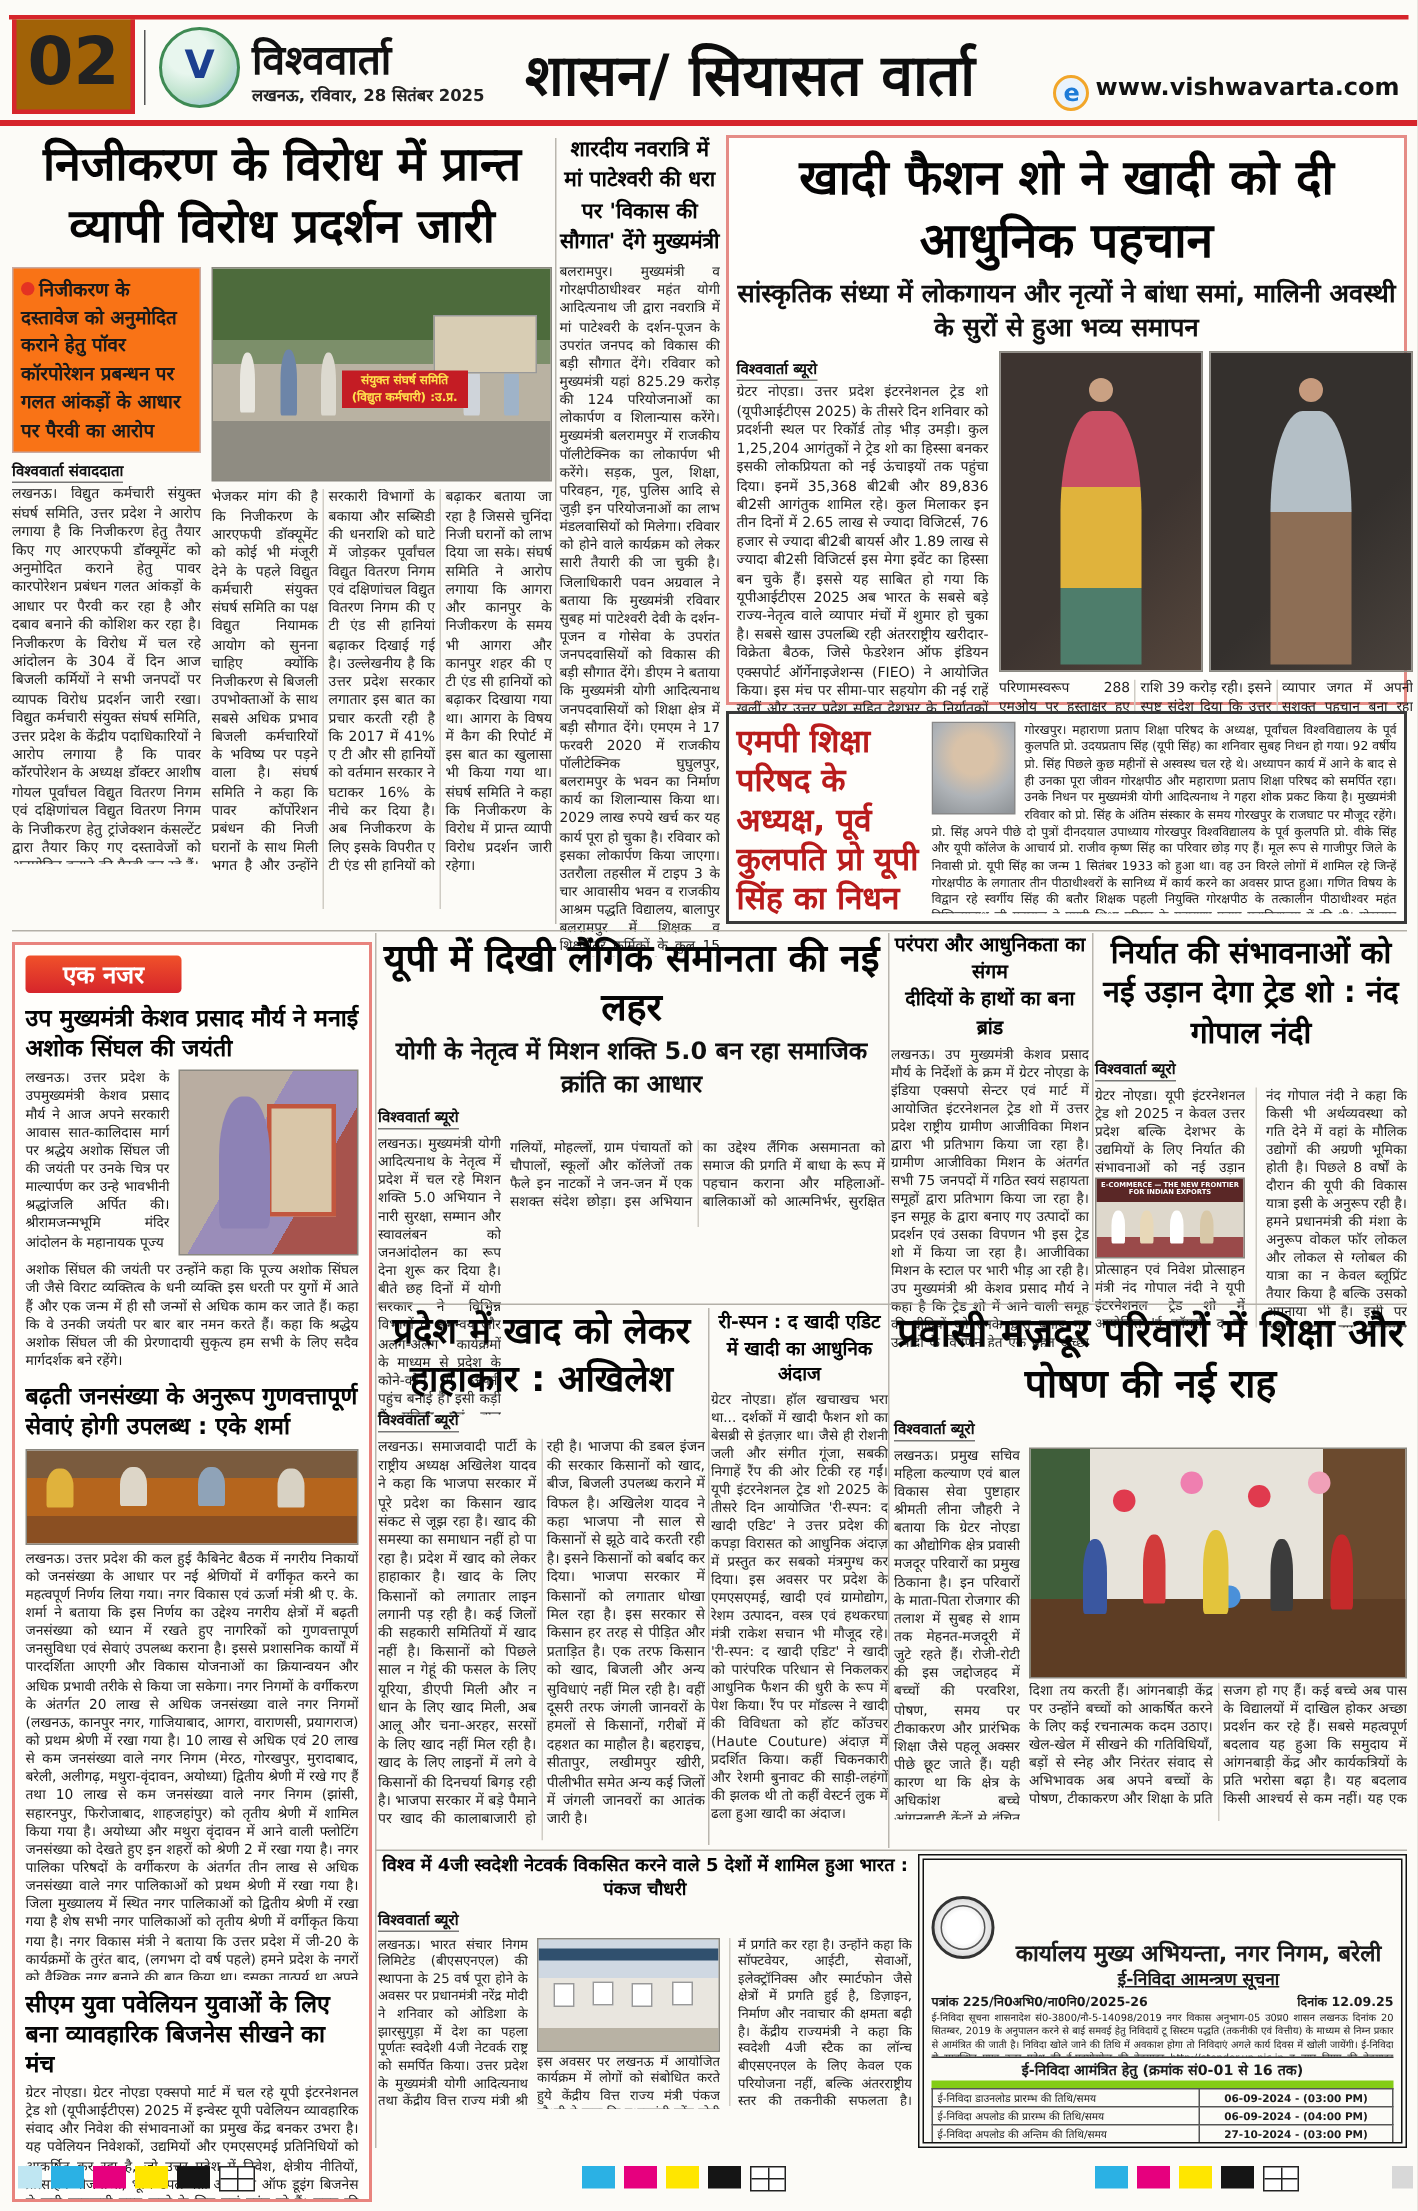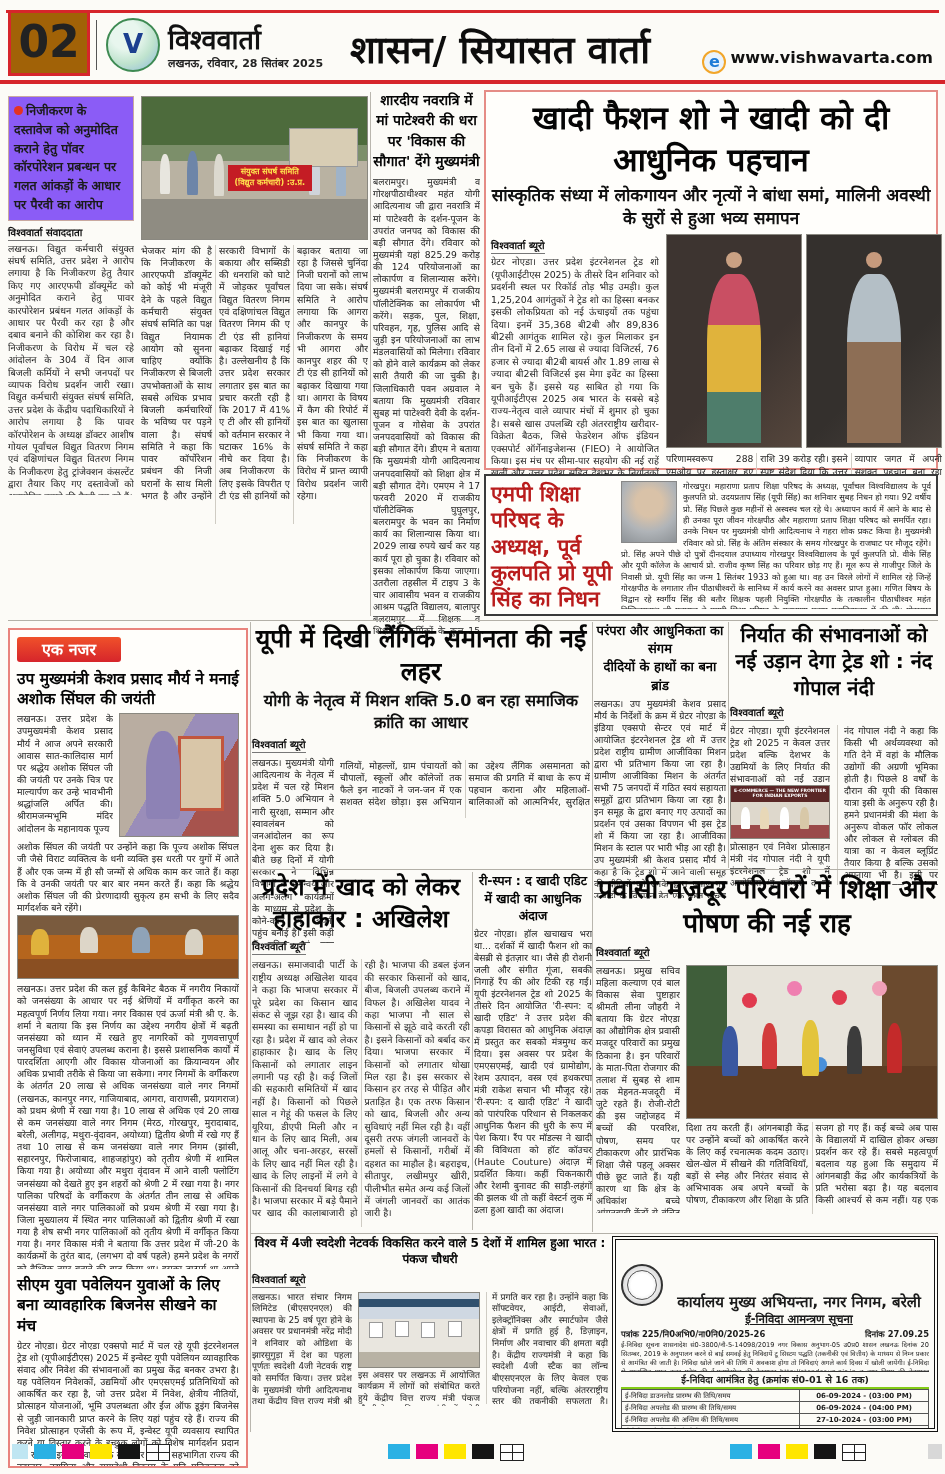--- a/index.html
+++ b/index.html
@@ -41,21 +41,21 @@
   .ph-strip{position:absolute;left:0;right:0;color:#fff;font-weight:bold;text-align:center;}
   .dot{display:inline-block;width:9px;height:9px;border-radius:50%;background:#e43322;margin-right:3px;}
   .bal{position:absolute;border-radius:50%;width:15px;height:15px;}
   .fig{position:absolute;border-radius:45% 45% 8% 8%;}
 
   
   .sec-niji{left:8px;top:90px;width:360px;height:528px;}
   .niji-h{font-size:31px;}
   .niji-main{display:flex;gap:7px;margin-top:6px;height:428px;}
   .niji-left{width:126px;flex:none;}
-  .hl-box{border:1px solid #c9a9a0;background:#8b5cf6;padding:5px;font-size:12.5px;font-weight:bold;line-height:1.5;}
+  .hl-box{border:1px solid #c9a9a0;background:#f97316;padding:5px;font-size:12.5px;font-weight:bold;line-height:1.5;}
   .niji-right{flex:1;display:flex;flex-direction:column;gap:5px;}
 
   .sec-shar{left:373px;top:90px;width:107px;height:530px;}
   .shar-h{font-size:14px;line-height:1.45;}
   .sec-shar .bt{font-size:9.2px;}
 
   .sec-khadi{left:484px;top:90px;width:454px;height:380px;border:2px solid #e58c86;background:#fffefb;padding:5px;box-sizing:border-box;}
   .khadi-h{font-size:32px;}
   .khadi-sub{font-size:17px;margin-top:2px;}
   .khadi-main{display:flex;gap:7px;margin-top:5px;}
@@ -111,21 +111,21 @@
   .tend-in{border:1px solid #111;height:100%;box-sizing:border-box;padding:3px 5px;overflow:hidden;}
   .tend-head{display:flex;gap:6px;align-items:center;}
   .tend-logo{width:38px;height:38px;border:2px solid #333;border-radius:50%;flex:none;
              background:radial-gradient(circle,#fff 0 40%,#ddd 70%);position:relative;}
   .tend-logo::after{content:"";position:absolute;inset:4px;border:1px solid #555;border-radius:50%;}
   .tend-title{flex:1;text-align:center;margin-top:48px;}
   .tend-t1{font-size:15px;font-weight:bold;}
   .tend-t2{font-size:11.5px;font-weight:bold;text-decoration:underline;}
   .tend-ref{display:flex;justify-content:space-between;font-size:8.4px;font-weight:bold;margin-top:2px;}
   .tend-intro{font-size:6.6px;line-height:1.35;text-align:justify;height:30px;overflow:hidden;margin-top:2px;}
-  .tend-th{font-size:9.5px;font-weight:bold;text-align:center;border-top:1px solid #333;border-bottom:2px solid #84cc16;padding:1px 0;}
+  .tend-th{font-size:9.5px;font-weight:bold;text-align:center;border-top:1px solid #333;border-bottom:5px solid #84cc16;padding:1px 0;}
   .tend-table{width:100%;border-collapse:collapse;font-size:7px;}
   .tend-table td{border:1px solid #555;padding:1px 3px;}
   .tend-table td:last-child{text-align:center;font-weight:bold;width:42%;}
   .tend-foot{font-size:6.6px;line-height:1.3;text-align:justify;height:15px;overflow:hidden;margin-top:2px;}
   .tend-sig{text-align:right;font-size:8.6px;font-weight:bold;line-height:1.25;margin-top:1px;}
 
   .regrow{position:absolute;top:1444px;left:0;width:945px;height:18px;}
   .reg-g{position:absolute;display:flex;gap:6px;}
   .sq{width:22px;height:15px;}
   .regmark{width:22px;height:15px;border:1px solid #222;background:
@@ -143,20 +143,21 @@
   <div class="logo-circ">V</div>
   <div class="paper-name">विश्ववार्ता</div>
   <div class="edition">लखनऊ,   रविवार, 28 सितंबर 2025</div>
   <div class="section-title">शासन/ सियासत वार्ता</div>
   <div class="site">
     <span class="e-icon">e</span><span>www.vishwavarta.com</span>
   </div>
   <div class="header-bar"></div>
 
   <div class="abs sec-niji">
+    <div class="hxl niji-h">निजीकरण के विरोध में प्रान्त व्यापी विरोध प्रदर्शन जारी</div>
     <div class="niji-main">
       <div class="niji-left">
         <div class="hl-box"><span class="dot"></span><span>निजीकरण के दस्तावेज को अनुमोदित कराने हेतु पॉवर कॉरपोरेशन प्रबन्धन पर गलत आंकड़ों के आधार पर पैरवी का आरोप</span></div>
         <div><span class="byline">विश्ववार्ता संवाददाता</span></div>
         <div class="bt" style="height:252px">लखनऊ। विद्युत कर्मचारी संयुक्त संघर्ष समिति, उत्तर प्रदेश ने आरोप लगाया है कि निजीकरण हेतु तैयार किए गए आरएफपी डॉक्यूमेंट को अनुमोदित कराने हेतु पावर कारपोरेशन प्रबंधन गलत आंकड़ों के आधार पर पैरवी कर रहा है और दबाव बनाने की कोशिश कर रहा है। निजीकरण के विरोध में चल रहे आंदोलन के 304 वें दिन आज बिजली कर्मियों ने सभी जनपदों पर व्यापक विरोध प्रदर्शन जारी रखा। विद्युत कर्मचारी संयुक्त संघर्ष समिति, उत्तर प्रदेश के केंद्रीय पदाधिकारियों ने आरोप लगाया है कि पावर कॉरपोरेशन के अध्यक्ष डॉक्टर आशीष गोयल पूर्वांचल विद्युत वितरण निगम एवं दक्षिणांचल विद्युत वितरण निगम के निजीकरण हेतु ट्रांजेक्शन कंसल्टेंट द्वारा तैयार किए गए दस्तावेजों को अनुमोदित कराने की पैरवी कर रहे हैं।</div>
       </div>
       <div class="niji-right">
         <div class="ph" style="height:142px;background:linear-gradient(#4d6b3c 0 34%,#7c8f6a 34% 45%,#b9b2a2 45% 72%,#8f8c82 72% 100%);">
           <div class="fig" style="left:8%;top:40%;width:10px;height:40px;background:#e8e6df;"></div>
           <div class="fig" style="left:20%;top:38%;width:11px;height:44px;background:#6d85a8;"></div>
@@ -214,20 +215,21 @@
     <div class="ekn-label">एक नजर</div>
     <div class="ekn-h">उप मुख्यमंत्री केशव प्रसाद मौर्य ने मनाई अशोक सिंघल की जयंती</div>
     <div class="ekn-flex">
       <div class="ekn-t" style="width:96px;height:122px">लखनऊ। उत्तर प्रदेश के उपमुख्यमंत्री केशव प्रसाद मौर्य ने आज अपने सरकारी आवास सात-कालिदास मार्ग पर श्रद्धेय अशोक सिंघल जी की जयंती पर उनके चित्र पर माल्यार्पण कर उन्हे भावभीनी श्रद्धांजलि अर्पित की। श्रीरामजन्मभूमि मंदिर आंदोलन के महानायक पूज्य</div>
       <div class="ph" style="width:118px;height:122px;background:linear-gradient(120deg,#b9ada1 0 40%,#9a8db9 40% 70%,#a7534d 70% 100%);">
         <div style="position:absolute;right:12%;top:18%;width:34%;height:56%;border:3px solid #c2563e;background:#d9c6a8;"></div>
         <div class="fig" style="left:22%;top:14%;width:34px;height:88px;background:#8d82b5;"></div>
       </div>
     </div>
     <div class="ekn-t" style="height:74px;margin-top:4px">अशोक सिंघल की जयंती पर उन्होंने कहा कि पूज्य अशोक सिंघल जी जैसे विराट व्यक्तित्व के धनी व्यक्ति इस धरती पर युगों में आते हैं और एक जन्म में ही सौ जन्मों से अधिक काम कर जाते हैं। कहा कि वे उनकी जयंती पर बार बार नमन करते हैं। कहा कि श्रद्धेय अशोक सिंघल जी की प्रेरणादायी सुकृत्य हम सभी के लिए सदैव मार्गदर्शक बने रहेंगे।</div>
+    <div class="ekn-h">बढ़ती जनसंख्या के अनुरूप गुणवत्तापूर्ण सेवाएं होगी उपलब्ध : एके शर्मा</div>
     <div class="ph" style="height:62px;background:linear-gradient(#7a5b3e 0 30%,#b5651d 30% 70%,#8a4f22 70% 100%);">
       <div class="fig" style="left:6%;top:20%;width:18px;height:26px;background:#e0b23c;"></div>
       <div class="fig" style="left:28%;top:18%;width:18px;height:26px;background:#ddd6c8;"></div>
       <div class="fig" style="left:52%;top:18%;width:18px;height:26px;background:#8fa3b8;"></div>
       <div class="fig" style="left:76%;top:20%;width:18px;height:26px;background:#d8d2c4;"></div>
     </div>
     <div class="ekn-t" style="height:286px;margin-top:4px">लखनऊ। उत्तर प्रदेश की कल हुई कैबिनेट बैठक में नगरीय निकायों को जनसंख्या के आधार पर नई श्रेणियों में वर्गीकृत करने का महत्वपूर्ण निर्णय लिया गया। नगर विकास एवं ऊर्जा मंत्री श्री ए. के. शर्मा ने बताया कि इस निर्णय का उद्देश्य नगरीय क्षेत्रों में बढ़ती जनसंख्या को ध्यान में रखते हुए नागरिकों को गुणवत्तापूर्ण जनसुविधा एवं सेवाएं उपलब्ध कराना है। इससे प्रशासनिक कार्यों में पारदर्शिता आएगी और विकास योजनाओं का क्रियान्वयन और अधिक प्रभावी तरीके से किया जा सकेगा। नगर निगमों के वर्गीकरण के अंतर्गत 20 लाख से अधिक जनसंख्या वाले नगर निगमों (लखनऊ, कानपुर नगर, गाजियाबाद, आगरा, वाराणसी, प्रयागराज) को प्रथम श्रेणी में रखा गया है। 10 लाख से अधिक एवं 20 लाख से कम जनसंख्या वाले नगर निगम (मेरठ, गोरखपुर, मुरादाबाद, बरेली, अलीगढ़, मथुरा-वृंदावन, अयोध्या) द्वितीय श्रेणी में रखे गए हैं तथा 10 लाख से कम जनसंख्या वाले नगर निगम (झांसी, सहारनपुर, फिरोजाबाद, शाहजहांपुर) को तृतीय श्रेणी में शामिल किया गया है। अयोध्या और मथुरा वृंदावन में आने वाली फ्लोटिंग जनसंख्या को देखते हुए इन शहरों को श्रेणी 2 में रखा गया है। नगर पालिका परिषदों के वर्गीकरण के अंतर्गत तीन लाख से अधिक जनसंख्या वाले नगर पालिकाओं को प्रथम श्रेणी में रखा गया है। जिला मुख्यालय में स्थित नगर पालिकाओं को द्वितीय श्रेणी में रखा गया है शेष सभी नगर पालिकाओं को तृतीय श्रेणी में वर्गीकृत किया गया है। नगर विकास मंत्री ने बताया कि उत्तर प्रदेश में जी-20 के कार्यक्रमों के तुरंत बाद, (लगभग दो वर्ष पहले) हमने प्रदेश के नगरों को वैश्विक नगर बनाने की बात किया था। इसका तात्पर्य था अपने नगरों को वैश्विक स्वरूप देना और नगरीय जीवन की गुणवत्ता की दृष्टि से प्रतिस्पर्धी में लाना। इस दिशा में अनेक कदम उठाए गए, जिसमें सबसे प्रमुख था दैनिक सफाई के प्रति स्वच्छता और सुंदरीकरण के लिए प्रतिबद्धता। साथ ही अनेक नई योजनाओं की शुरुआत की गई जैसे वैश्विक नगर योजना, सीएम ग्रिड योजना, स्टॉर्म वाटर की योजना, उद्यान योजना, नए निकायों की योजना।</div>
     <div class="ekn-h">सीएम युवा पवेलियन युवाओं के लिए बना व्यावहारिक बिजनेस सीखने का मंच</div>
     <div class="ekn-t" style="height:160px">ग्रेटर नोएडा। ग्रेटर नोएडा एक्सपो मार्ट में चल रहे यूपी इंटरनेशनल ट्रेड शो (यूपीआईटीएस) 2025 में इन्वेस्ट यूपी पवेलियन व्यावहारिक संवाद और निवेश की संभावनाओं का प्रमुख केंद्र बनकर उभरा है। यह पवेलियन निवेशकों, उद्यमियों और एमएसएमई प्रतिनिधियों को आकर्षित कर रहा है, जो उत्तर प्रदेश में निवेश, क्षेत्रीय नीतियों, प्रोत्साहन योजनाओं, भूमि उपलब्धता और ईज ऑफ डूइंग बिजनेस से जुड़ी जानकारी प्राप्त करने के लिए यहां पहुंच रहे हैं। राज्य की निवेश प्रोत्साहन एजेंसी के रूप में, इन्वेस्ट यूपी व्यवसाय स्थापित करने या विस्तार करने के इच्छुक लोगों को विशेष मार्गदर्शन प्रदान कर रहा है। इसके संवादात्मक सत्र और सक्रिय सहभागिता राज्य की नवाचार, उद्यमिता और समावेशी विकास के प्रति प्रतिबद्धता को दर्शाते हैं। 25-29 सितंबर तक चल रहे इस शो में ओडीओपी (एक जिला एक उत्पाद) स्टॉल विशेष आकर्षण का केंद्र बनी हुई है। मिर्जापुर के कालीन, मुरादाबाद का पीतल, फिरोजाबाद का कांच का सामान, कन्नौज का इत्र और बनारस की साड़ी जैसी उत्कृष्टता वाले उत्पाद दर्शकों को मंत्रमुग्ध कर रहे हैं। राज्य के स्थानीय उत्पादों की यह झलक न सिर्फ उनकी कला और कौशल को प्रदर्शित करती है, बल्कि उद्यमियों और निवेशकों के लिए व्यावसायिक अवसर भी खोलती है।</div>
   </div>
@@ -327,21 +329,21 @@
     <div class="tend-in">
       <div class="tend-head">
         <div class="tend-logo"></div>
         <div class="tend-title">
           <div class="tend-t1">कार्यालय मुख्य अभियन्ता, नगर निगम, बरेली</div>
           <div class="tend-t2">ई-निविदा आमन्त्रण सूचना</div>
         </div>
       </div>
       <div class="tend-ref">
         <span>पत्रांक 225/नि0अभि0/ना0नि0/2025-26</span>
-        <span>दिनांक 27.09.25</span>
+        <span>दिनांक 12.09.25</span>
       </div>
       <div class="tend-intro">ई-निविदा सूचना शासनादेश सं0-3800/नौ-5-14098/2019 नगर विकास अनुभाग-05 उ0प्र0 शासन लखनऊ दिनांक 20 सितम्बर, 2019 के अनुपालन करने से बाई समवई हेतु निविदायें टू सिस्टम पद्धति (तकनीकी एवं वित्तीय) के माध्यम से निम्न प्रकार से आमंत्रित की जाती है। निविदा खोले जाने की तिथि में अवकाश होगा तो निविदाएं अगले कार्य दिवस में खोली जायेंगी। ई-निविदा से सम्बन्धित प्रपत्र उत्तर प्रदेश की ई-प्रक्योरमेन्ट की वेबसाइट http://etender.up.nic.in व नगर निगम की वेबसाइट www.nagarnigambareilly.com पर देखी जा सकती है।</div>
       <div class="tend-th">ई-निविदा आमंत्रित हेतु (क्रमांक सं0-01 से 16 तक)</div>
       <table class="tend-table">
         <tbody>
             <tr>
           <td>ई-निविदा डाउनलोड प्रारम्भ की तिथि/समय</td>
           <td>06-09-2024 - (03:00 PM)</td>
         </tr>
         <tr>

